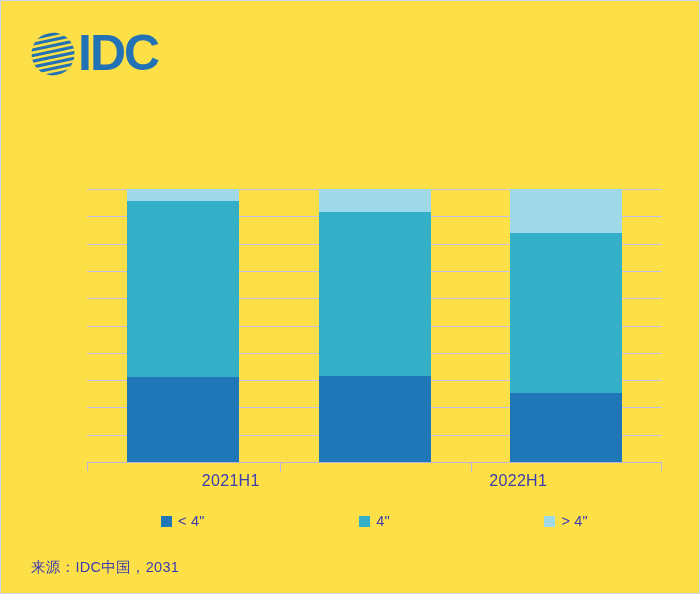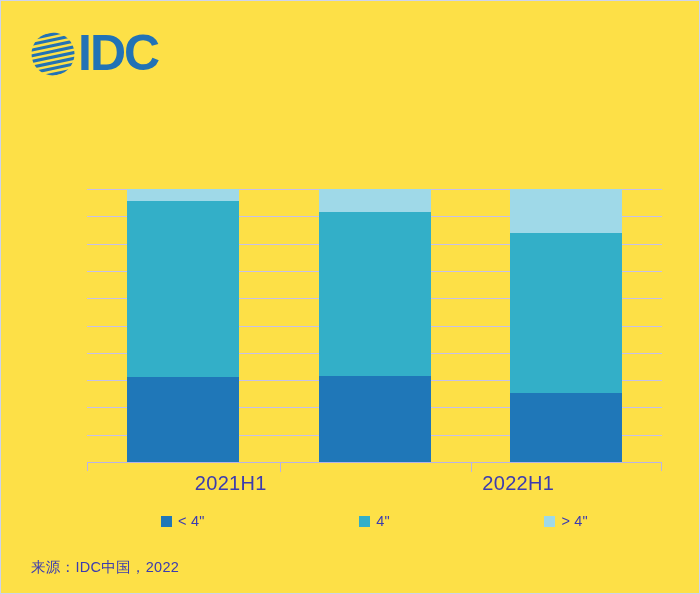--- a/index.html
+++ b/index.html
@@ -125,21 +125,21 @@
     position: absolute;
     left: 86px;
     top: 471px;
     width: 575px;
     height: 24px;
     display: flex;
   }
   .xlabel {
     flex: 1 1 0;
     text-align: center;
-    font-size: 20px;
+    font-size: 16px;
     color: #3b3bb0;
     letter-spacing: 0.3px;
   }
 
   .barslot {
     position: absolute;
     bottom: 0;
     height: 100%;
   }
   .seg {
@@ -258,14 +258,14 @@
           <span class="legend-swatch" style="background: rgb(51, 175, 200);"></span>
           <span class="legend-text">4"</span>
         </div>
         <div class="legend-item">
           <span class="legend-swatch" style="background: rgb(159, 217, 232);"></span>
           <span class="legend-text">&gt; 4"</span>
         </div>
       </div>
   </div>
 
-  <div id="source">来源：IDC中国，2022</div>
+  <div id="source">来源：IDC中国，2031</div>
 </div>
 
 </body></html>

